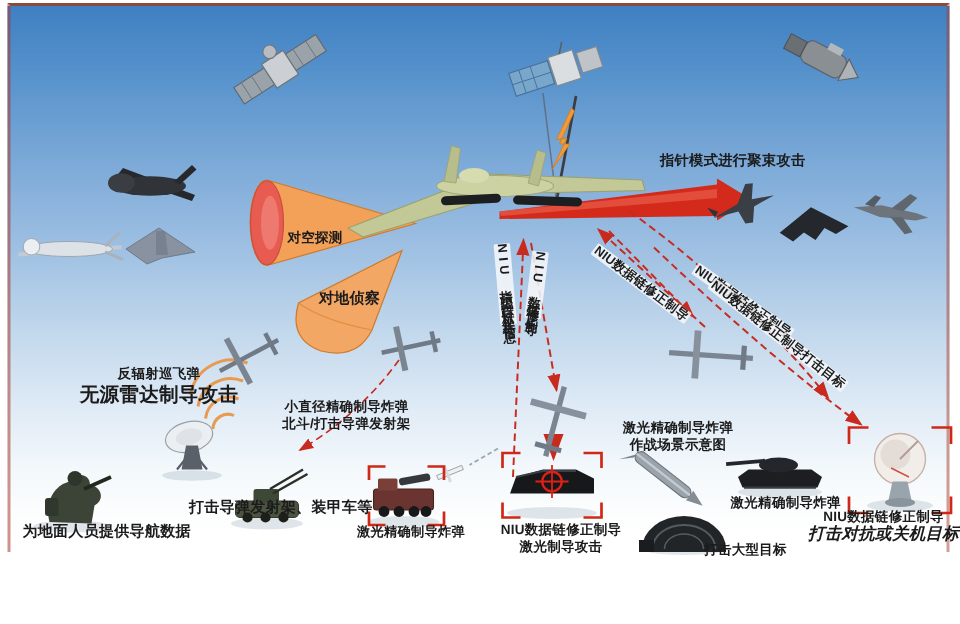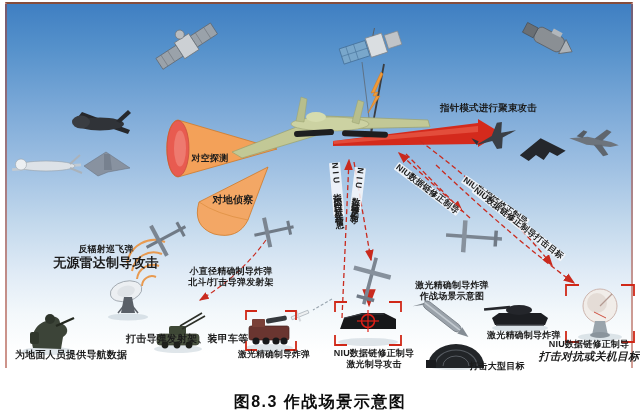--- a/index.html
+++ b/index.html
@@ -278,14 +278,13 @@
       <div class="lbl" style="left: 487px; top: 331px; font-size: 9px;">激光精确制导炸弹</div>
       <div class="lbl" style="left: 589px; top: 340px; font-size: 9px; transform: translateX(-50%); transform-origin: 50% 0px;">NIU数据链修正制导</div>
       <div class="lbl" style="left: 589px; top: 351px; font-size: 11px; transform: translateX(-50%); transform-origin: 50% 0px; font-style: italic;">打击对抗或关机目标</div>
       <div class="lbl vert bg" style="left: 329px; top: 163px; font-size: 8.5px; transform: rotate(-5deg); transform-origin: 0px 0px;">NIU指示跟踪目标坐标信息</div>
       <div class="lbl vert bg" style="left: 355px; top: 167px; font-size: 8.5px; transform: rotate(7deg); transform-origin: 0px 0px;">NIU数据链修正制导</div>
       <div class="lbl bg" style="left: 399px; top: 162px; font-size: 8.5px; transform: rotate(37deg); transform-origin: 0px 0px;">NIU数据链修正制导</div>
       <div class="lbl bg" style="left: 466px; top: 175px; font-size: 8.5px; transform: rotate(35deg); transform-origin: 0px 0px;">NIU数据链修正制导</div>
       <div class="lbl bg" style="left: 477px; top: 185px; font-size: 8.5px; transform: rotate(38deg); transform-origin: 0px 0px;">NIU数据链修正制导打击目标</div>
     </div>
 
-  <div class="caption">图8.3 作战场景示意图</div>
 </div>
 
 </body></html>

